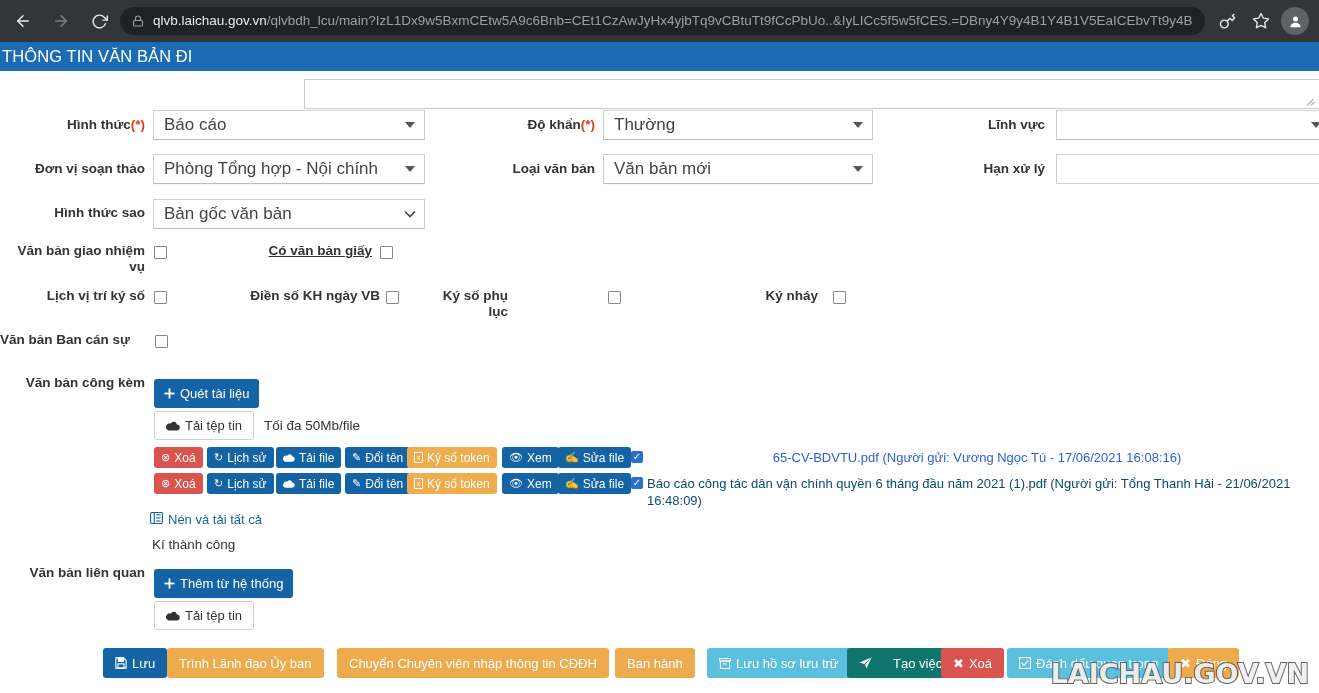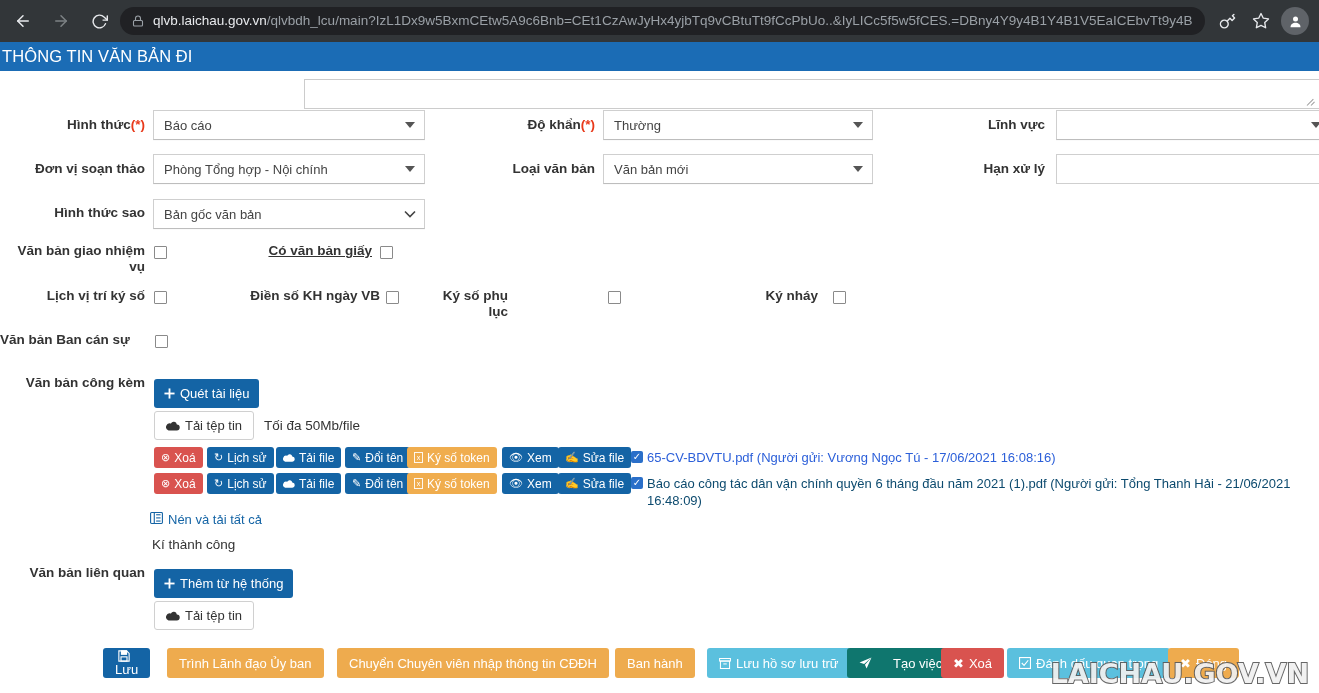--- a/index.html
+++ b/index.html
@@ -107,21 +107,21 @@
     line-height: 16px;
   }
   .req { color: #e8391a; font-weight: bold; }
 
   .sel {
     position: absolute;
     height: 30px;
     border: 1px solid #cfcfcf;
     border-bottom-color: #bdbdbd;
     background: #fff;
-    font-size: 13px;
+    font-size: 17px;
     color: #444;
     display: flex; align-items: center;
     padding-left: 10px;
     box-shadow: 0 1px 0 rgba(0,0,0,.02);
   }
   .sel .caret {
     position: absolute; right: 9px; top: 0; bottom: 0;
     display: flex; align-items: center;
     color: #555; font-size: 9px;
   }
@@ -438,21 +438,21 @@
     </div>
   <div class="filebtn fb-blue" style="left:502px; top:376px;">
       <span class="fb-ico">👁</span>
       <span>Xem</span>
     </div>
   <div class="filebtn fb-blue" style="left:558px; top:376px;">
       <span class="fb-ico">✍</span>
       <span>Sửa file</span>
     </div>
   <div class="fchk" style="left:631px; top:380px;">✓</div>
-  <div class="fname blue" style="left:647px; top:378px; width:660px;">65-CV-BDVTU.pdf (Người gửi: Vương Ngọc Tú - 17/06/2021 16:08:16)</div>
+  <div class="fname blue" style="left:647px; top:378px; width:660px;text-align:center;">65-CV-BDVTU.pdf (Người gửi: Vương Ngọc Tú - 17/06/2021 16:08:16)</div>
 
   <div class="filebtn fb-red" style="left:154px; top:402px;">
       <span class="fb-ico">⊗</span>
       <span>Xoá</span>
     </div>
   <div class="filebtn fb-blue" style="left:207px; top:402px;">
       <span class="fb-ico">↻</span>
       <span>Lịch sử</span>
     </div>
   <div class="filebtn fb-blue" style="left:276px; top:402px;">
@@ -511,21 +511,21 @@
   </div>
   <div class="btn btn-white" style="left:154px; top:530px; width:100px;">
     <span class="btn-ico">
         <svg width="14" height="11" viewBox="0 0 20 14" fill="#333">
           <path d="M15.5 5.5A4.5 4.5 0 0 0 7 4.2 3.6 3.6 0 0 0 3.6 14h11.6a4 4 0 0 0 .3-8.5z"></path>
         </svg>
       </span>
     <span>Tải tệp tin</span>
   </div>
 
-  <div class="bigbtn bb-blue" style="left:103px; top:577px;flex-direction:column;">
+  <div class="bigbtn bb-blue" style="left:103px; top:577px;">
     <span class="bb-ico">
         <svg width="12" height="12" viewBox="0 0 14 14" fill="none" stroke="#fff" stroke-width="1.3">
           <path d="M1 1h9l3 3v9H1z"></path>
           <rect x="4" y="1" width="6" height="4" fill="#fff"></rect>
           <rect x="3.5" y="8" width="7" height="5" fill="none"></rect>
         </svg>
       </span>
     <span>Lưu</span>
   </div>
   <div class="bigbtn bb-orange" style="left:167px; top:577px;">

